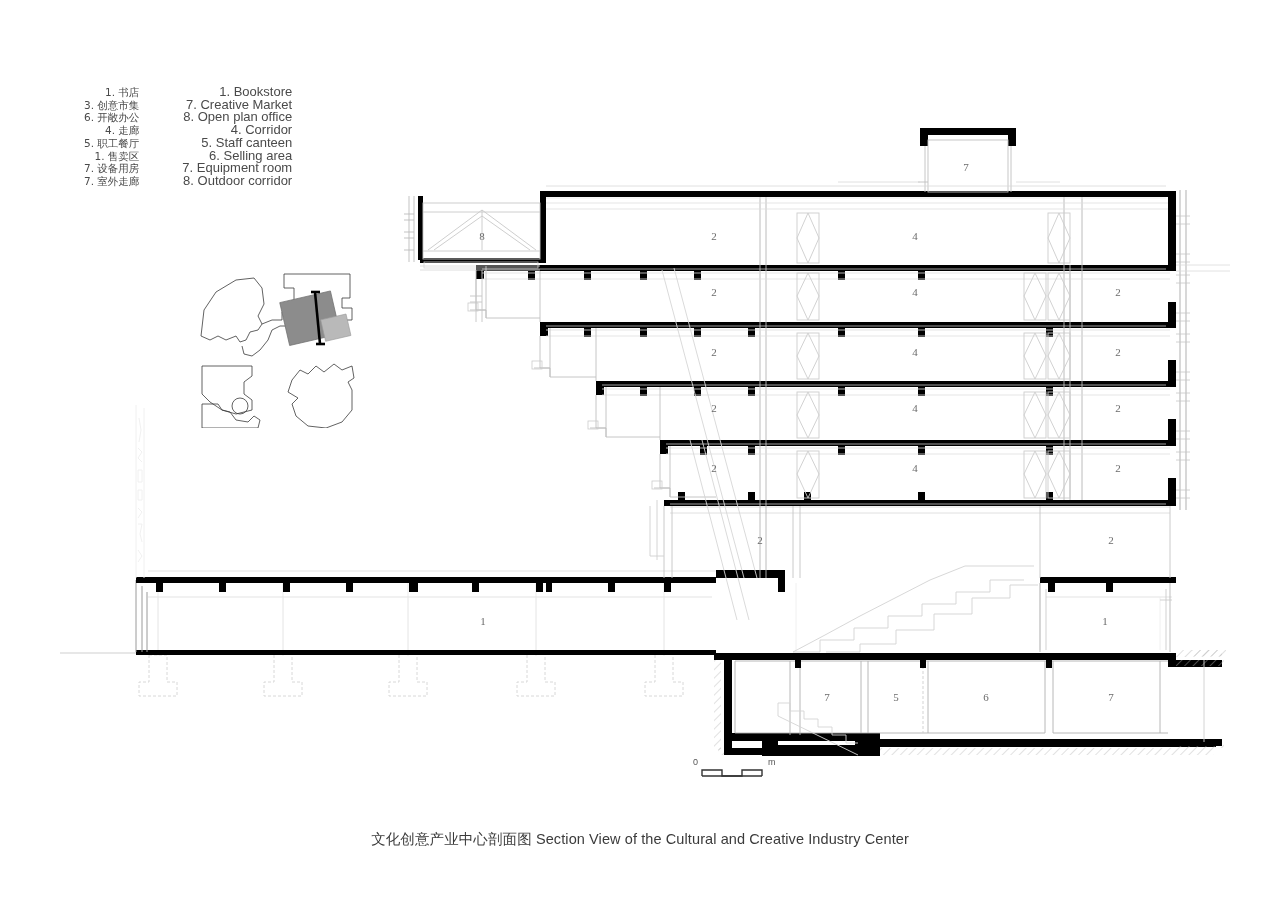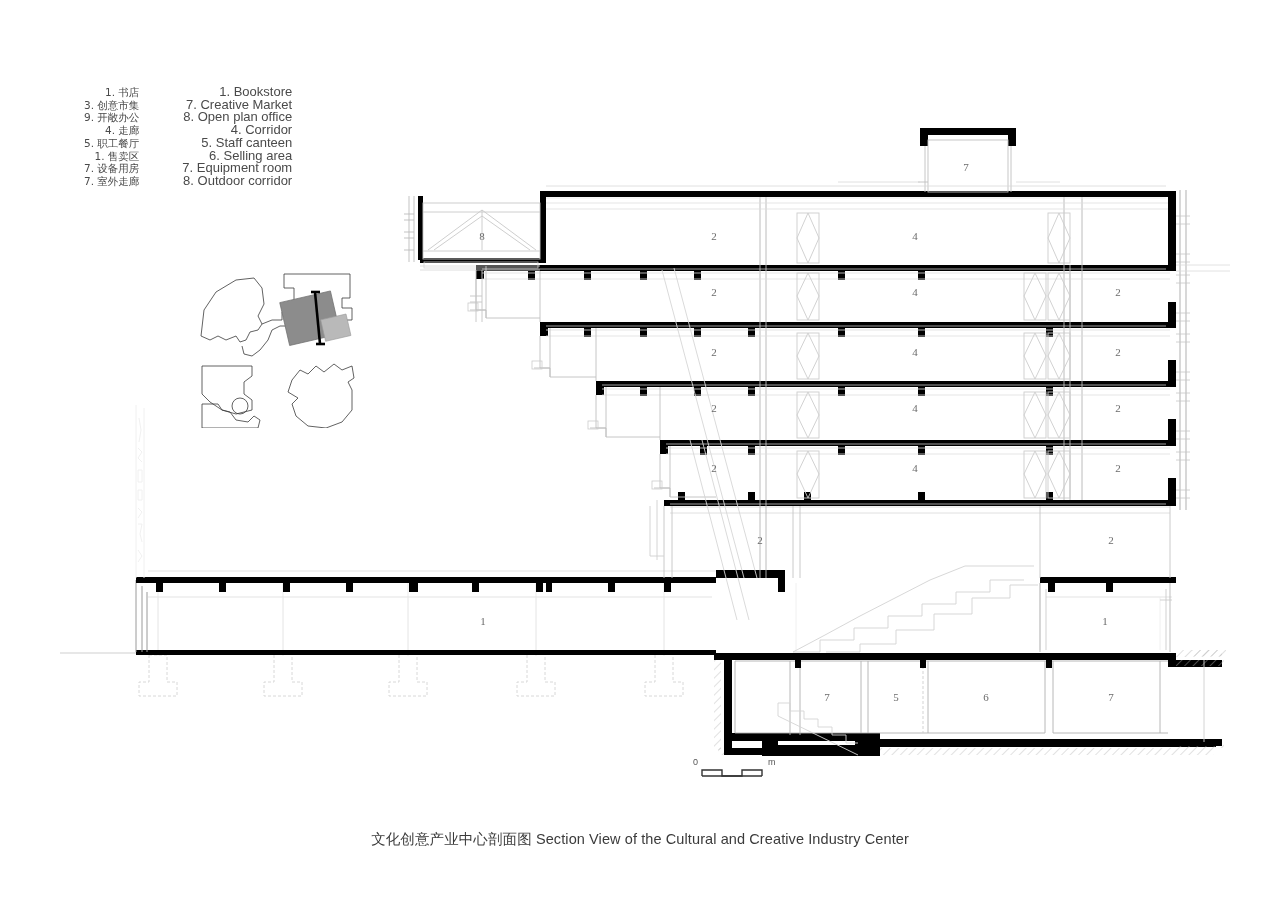--- a/index.html
+++ b/index.html
@@ -31,21 +31,21 @@
 </style>
 </head>
 <body>
 
 <div id="stage">
 
   <div id="legend">
     <div class="legend-col cn">
       <div class="li">1. 书店</div>
       <div class="li">3. 创意市集</div>
-      <div class="li">9. 开敞办公</div>
+      <div class="li">6. 开敞办公</div>
       <div class="li">4. 走廊</div>
       <div class="li">5. 职工餐厅</div>
       <div class="li">1. 售卖区</div>
       <div class="li">7. 设备用房</div>
       <div class="li">7. 室外走廊</div>
     </div>
     <div class="legend-col en">
       <div class="li">1. Bookstore</div>
       <div class="li">7. Creative Market</div>
       <div class="li">8. Open plan office</div>

